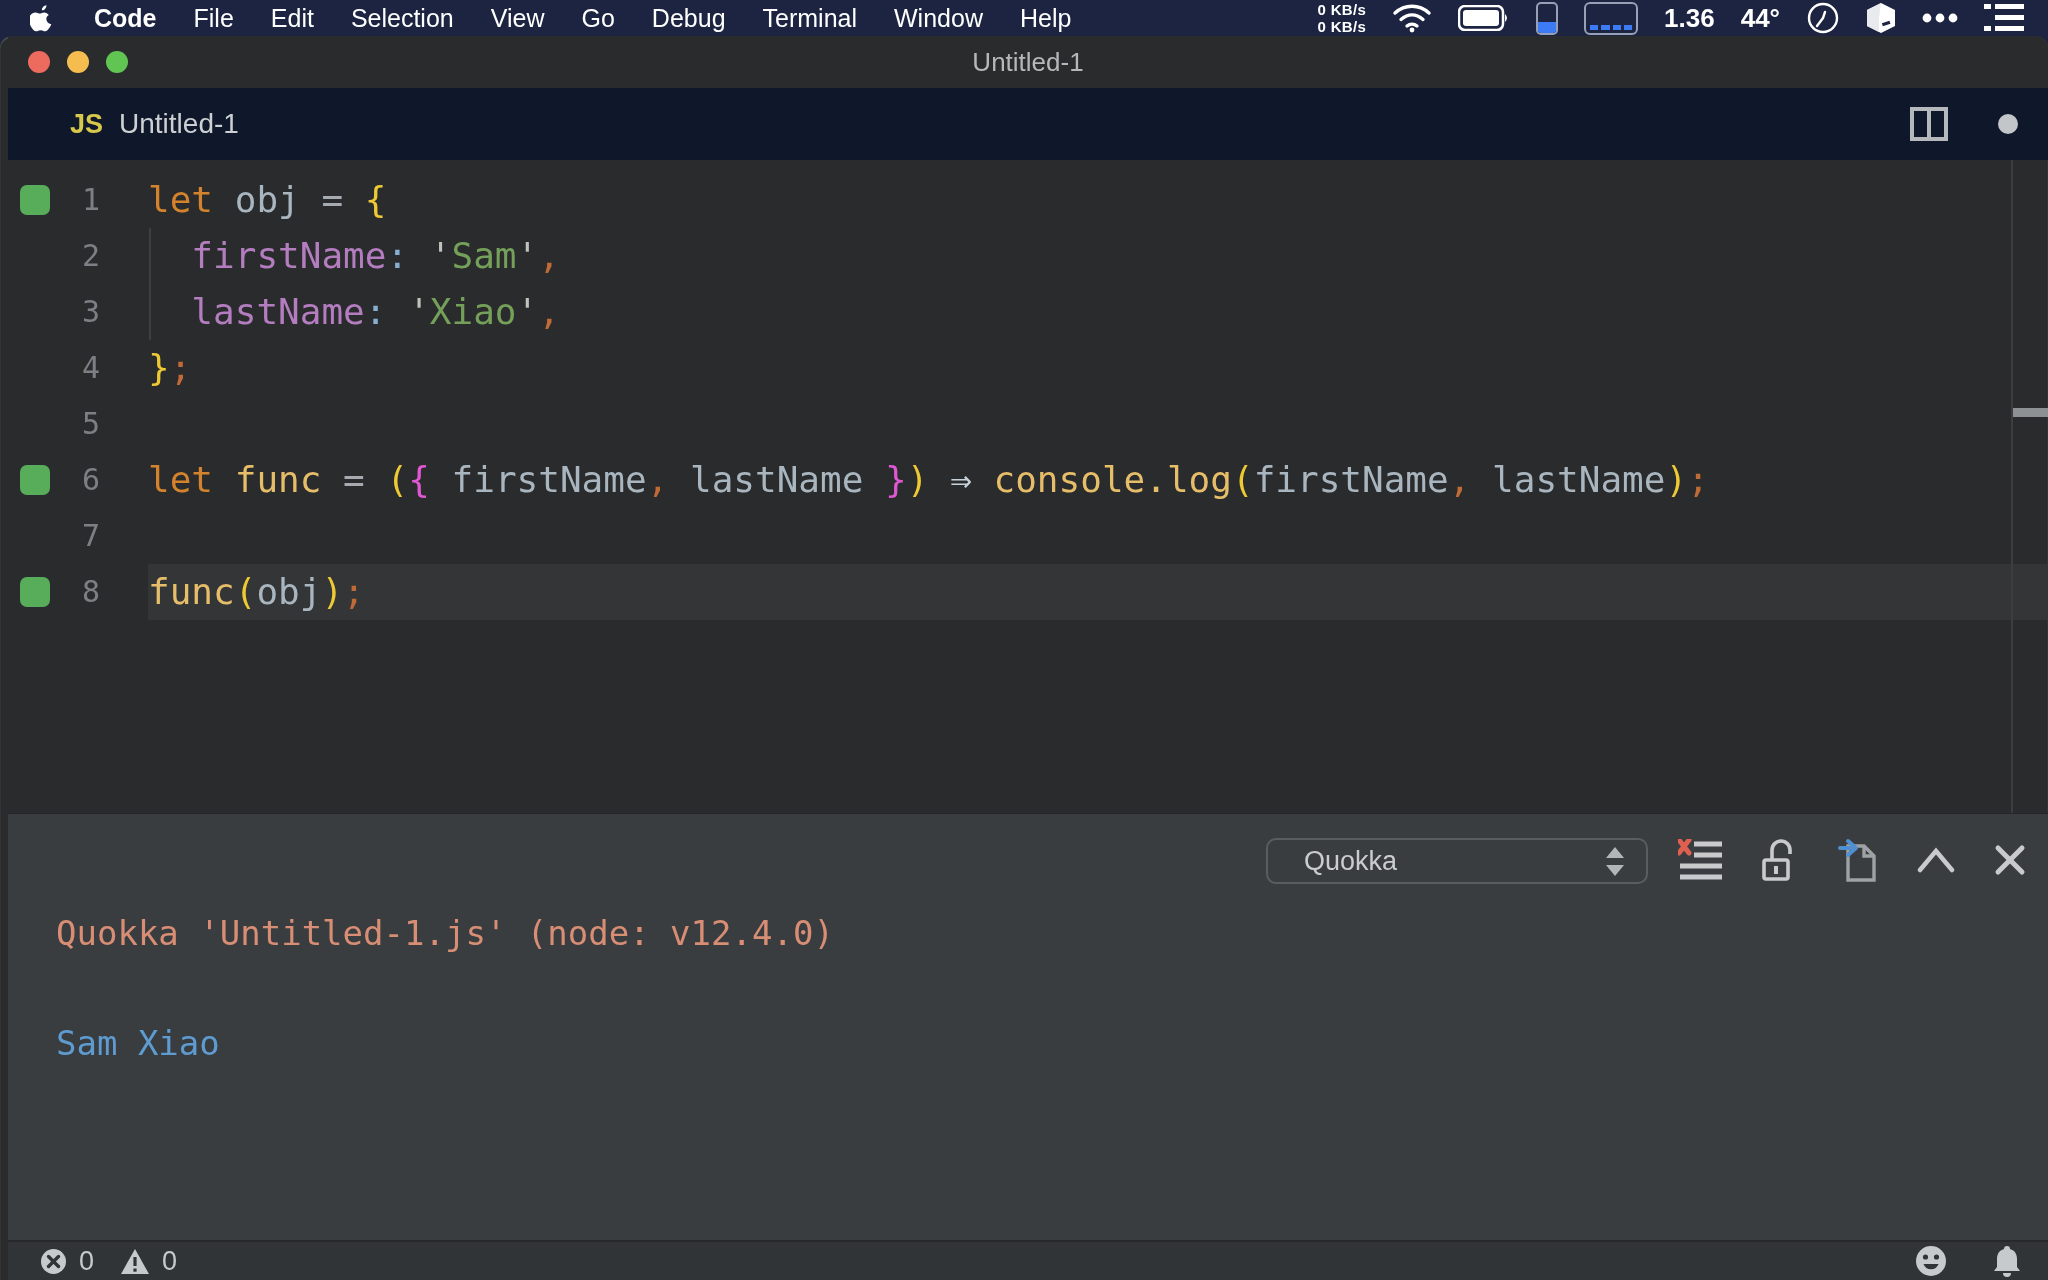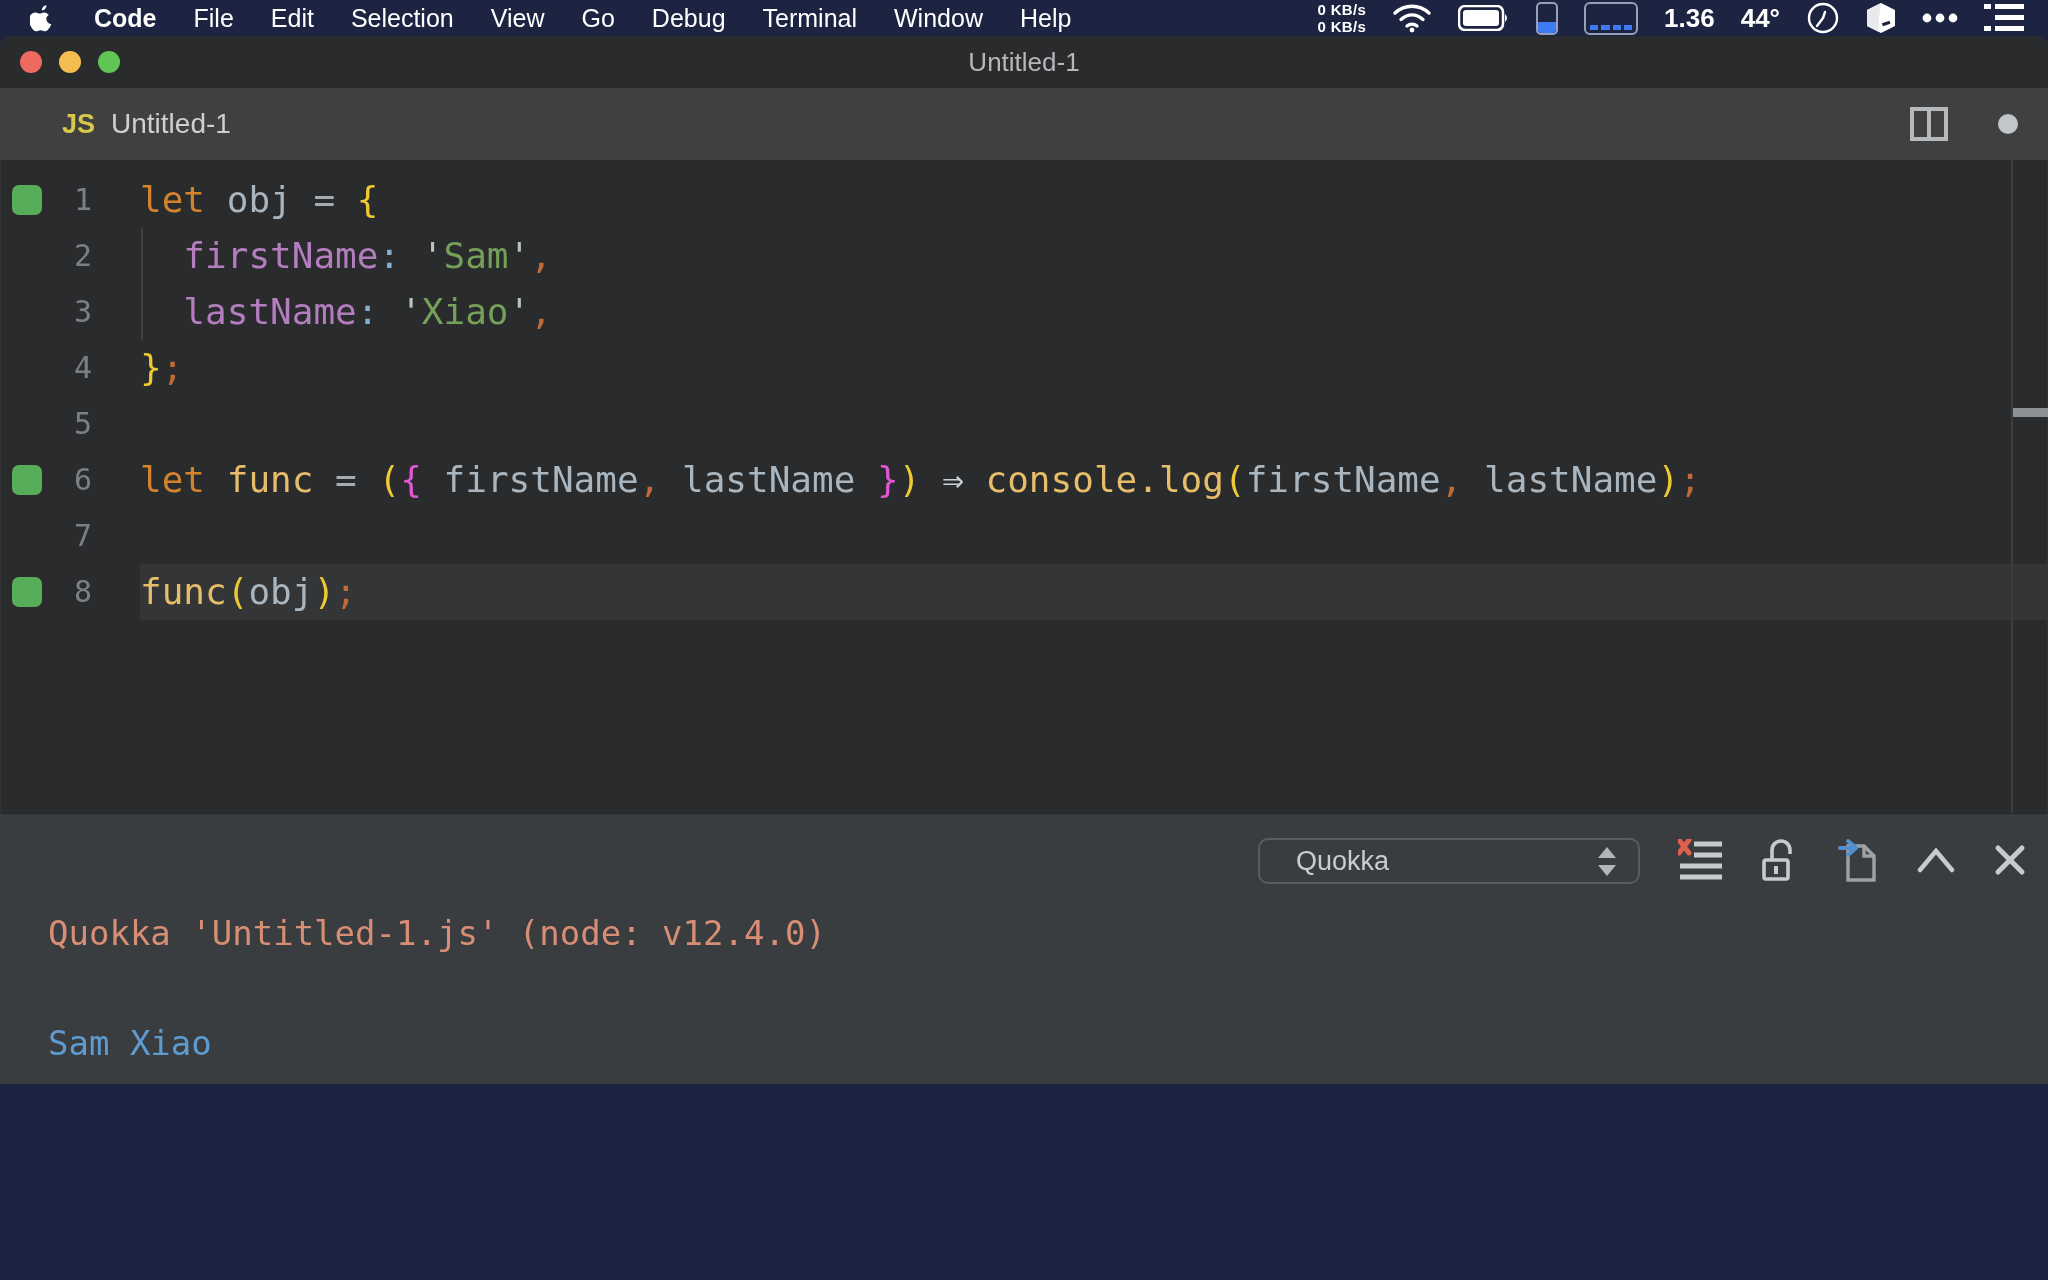--- a/index.html
+++ b/index.html
@@ -14,31 +14,31 @@
   .mb-right { margin-left:auto; display:flex; align-items:center; gap:26px; }
   .net { font-size:15px; line-height:17px; text-align:right; font-weight:600; letter-spacing:.3px; }
   .mb-text { font-size:26px; font-weight:600; }
   .bar-indicator { width:22px; height:33px; border:2px solid #97a0b4; border-radius:5px; position:relative; overflow:hidden; }
   .bar-indicator .fill { position:absolute; bottom:0; left:0; right:0; height:11px; background:#3d7bf5; }
   .kbd-indicator { width:54px; height:33px; border:2px solid #97a0b4; border-radius:6px; position:relative; }
   .kbd-indicator .dashes { position:absolute; bottom:3px; left:4px; right:4px; display:flex; gap:3px; }
   .kbd-indicator .dashes i { flex:1; height:5px; background:#3d7bf5; }
 
   
-  .window { position:absolute; top:36px; left:0; width:2048px; height:1048px; border-radius:12px 12px 0 0; overflow:hidden;
+  .window { position:absolute; top:36px; left:0; width:2048px; height:1244px; border-radius:12px 12px 0 0; overflow:hidden;
             background:var(--editor_bg); display:flex; flex-direction:column;
-            box-shadow: inset 0 2px 0 rgba(255,255,255,.14), inset 1px 0 0 rgba(255,255,255,.05), inset -1px 0 0 rgba(255,255,255,.05); }
+            box-shadow: inset 0 2px 0 rgba(255,255,255,.14), inset 1px 0 0 rgba(255,255,255,.05), inset -1px 0 0 rgba(255,255,255,.05); padding-left: 8px; }
 
   .titlebar { height:52px; background:#2a2b2c; position:relative; flex:none; }
   .lights { position:absolute; left:20px; top:15px; display:flex; gap:17px; }
   .light { width:22px; height:22px; border-radius:50%; }
   .light.red { background:#ed6a5e; } .light.yellow { background:#f5bd4f; } .light.green { background:#61c554; }
   .win-title { text-align:center; line-height:52px; font-size:26px; color:#b5b7b9; }
 
-  .tabbar { height:72px; background:#404040; display:flex; align-items:center; position:relative; flex:none; }
+  .tabbar { height:72px; background:#0f172a; display:flex; align-items:center; position:relative; flex:none; }
   .js-badge { margin-left:62px; font-weight:700; font-size:27px; color:#d7c84b; }
   .tab-label { margin-left:16px; font-size:28px; color:#cdd0d2; }
   .tab-actions { position:absolute; right:30px; display:flex; align-items:center; gap:50px; }
   .unsaved-dot { width:20px; height:20px; border-radius:50%; background:#c3c6c8; }
 
   
   .editor { height:653px; flex:none; position:relative; padding-top:12px; }
   .code-row { display:flex; height:56px; font-family:"DejaVu Sans Mono", monospace; font-size:36px; white-space:pre; position:relative; }
   .gutter { width:140px; flex:none; position:relative; }
   .cov { position:absolute; left:12px; top:13px; width:30px; height:30px; border-radius:7px; background:var(--coverage_green); }

